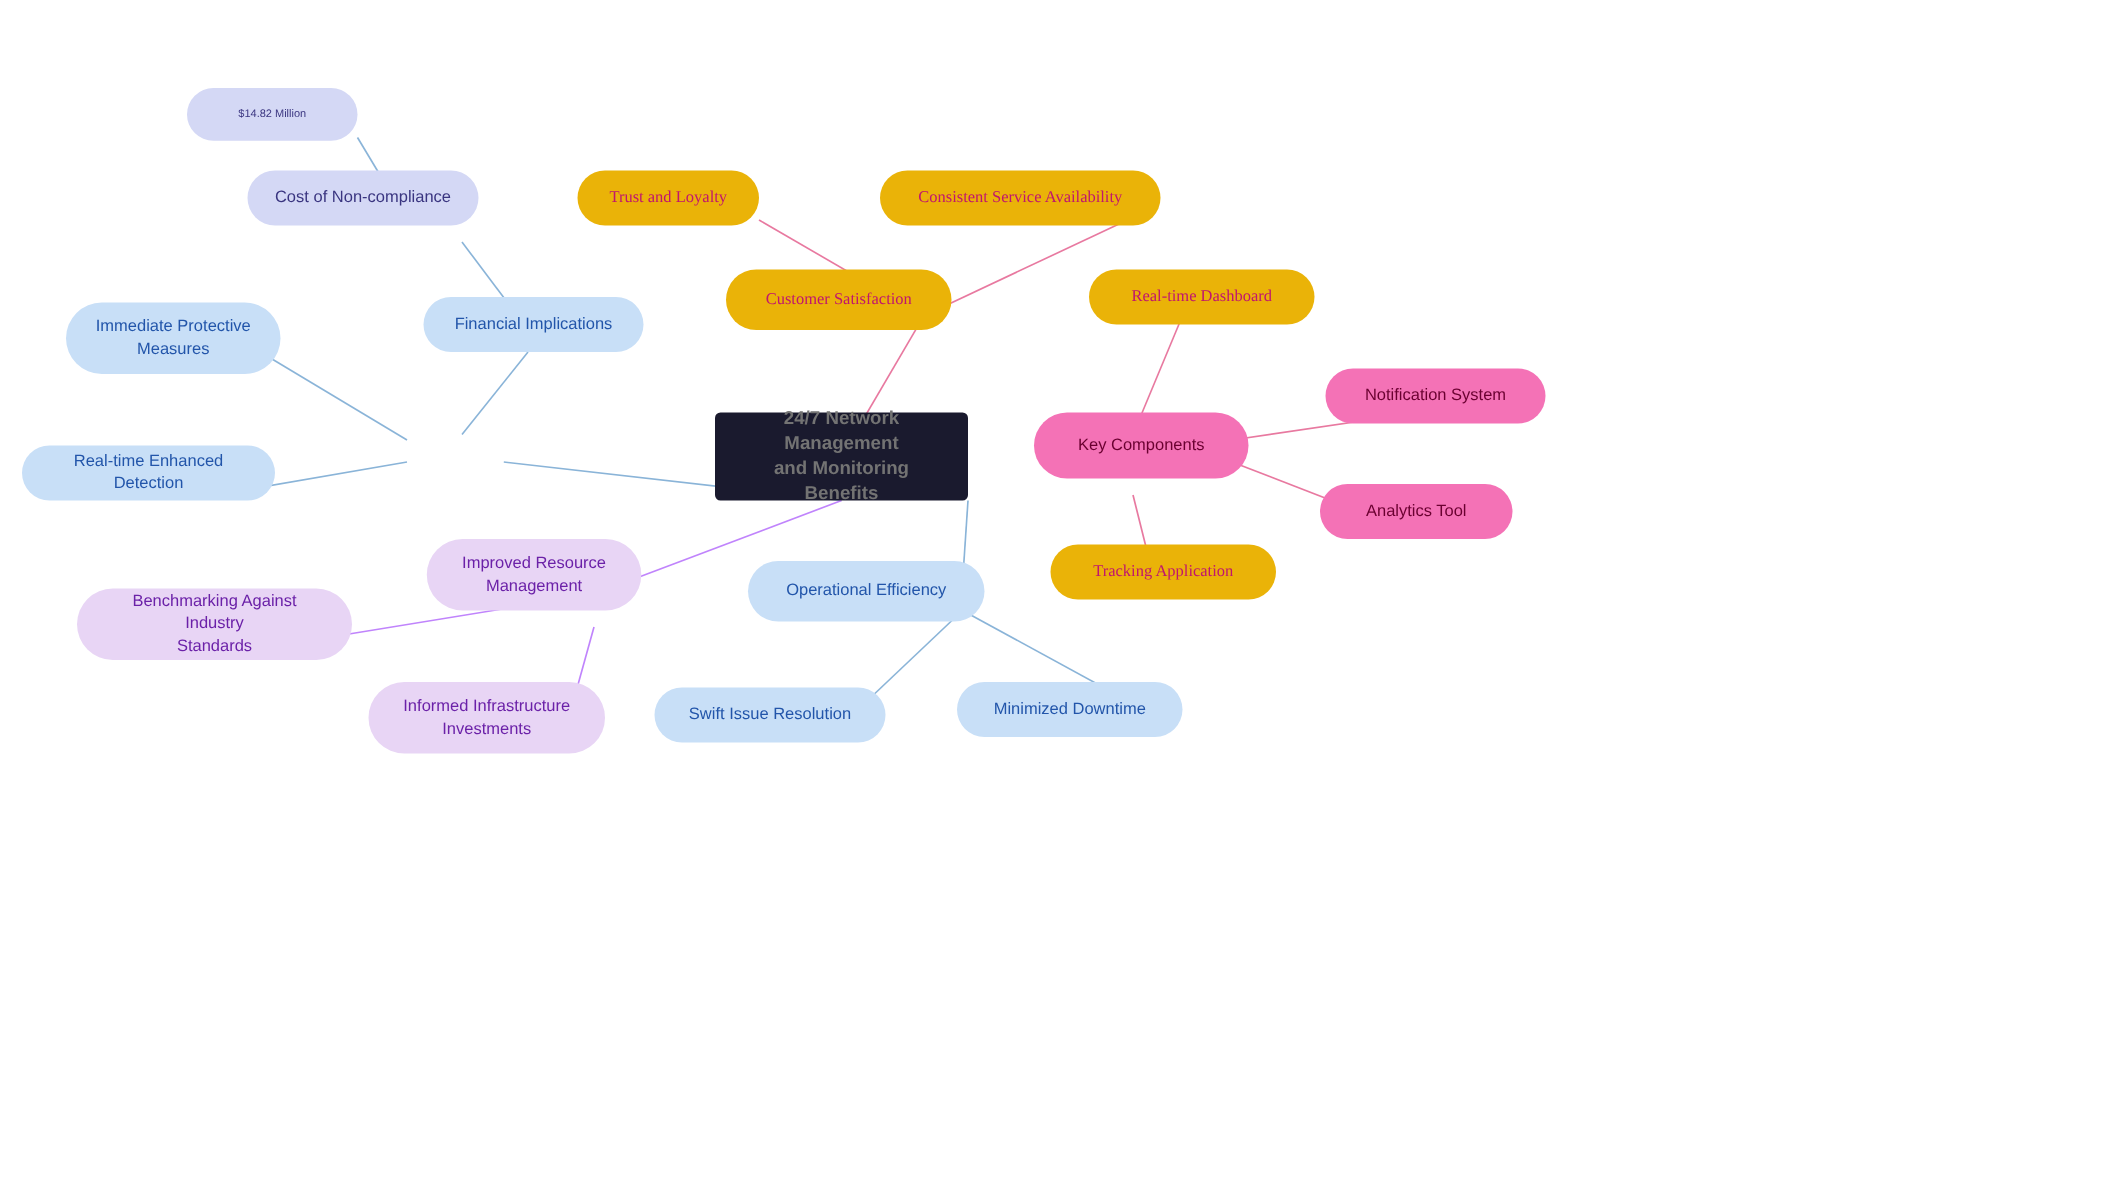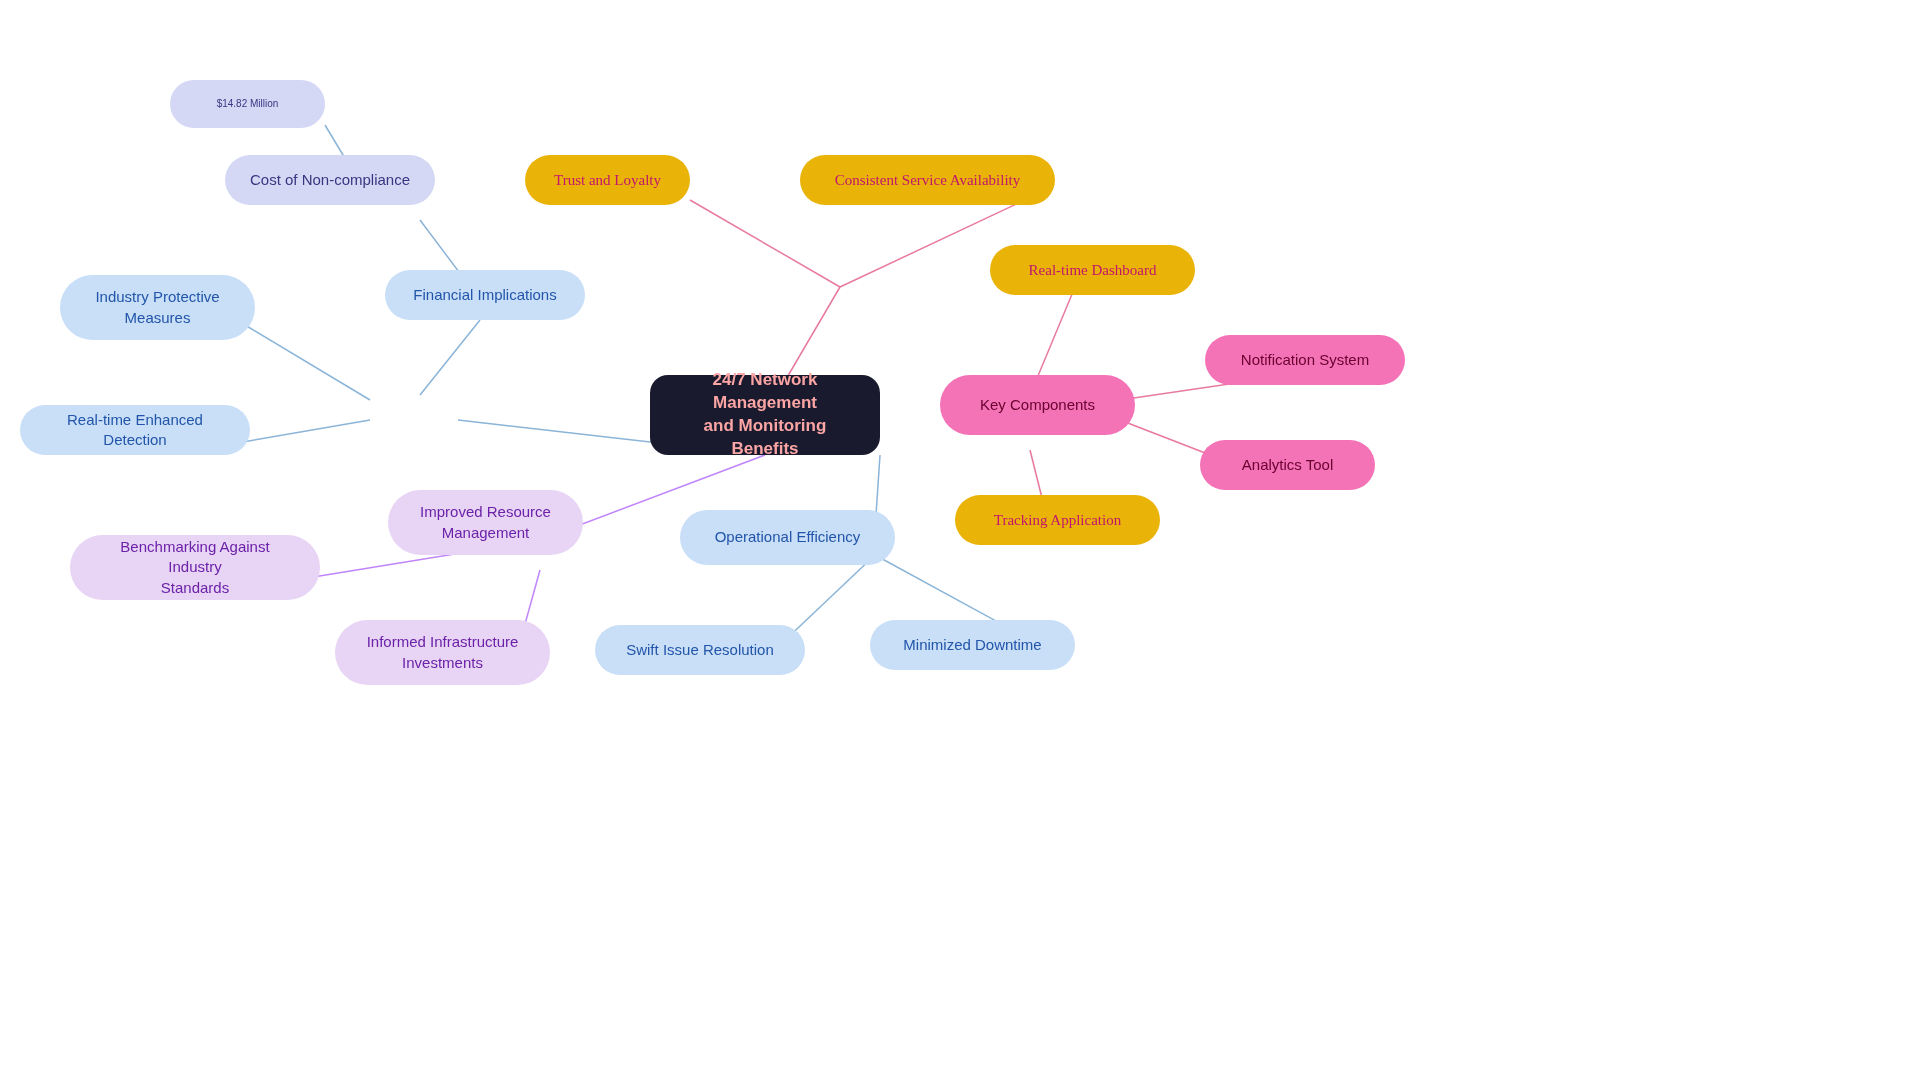--- a/index.html
+++ b/index.html
@@ -33,24 +33,24 @@
       text-align: center;
       font-size: 15px;
       font-weight: 500;
       padding: 12px 22px;
       z-index: 1;
       cursor: default;
       line-height: 1.35;
     }
     .node-center {
       background: #1a1a2e;
-      color: #fca5a5;
+      color: #737373;
       font-size: 17px;
       font-weight: 600;
-      border-radius: 18px;
+      border-radius: 5px;
       padding: 22px 32px;
       width: 220px;
     }
     .node-blue {
       background: #c8dff7;
       color: #2255aa;
       border: none;
     }
     .node-pink {
       background: #eab308;
@@ -111,30 +111,31 @@
 
   <div class="node node-center" style="left:650px; top:375px; width:230px; height:80px; white-space:pre-line;">24/7 Network Management
 and Monitoring Benefits</div>
 
   <div class="node node-lavender" style="left:170px; top:80px; width:155px; height:48px; font-size:10px;">$14.82 Million</div>
 
   <div class="node node-lavender" style="left:225px; top:155px; width:210px; height:50px;">Cost of Non-compliance</div>
 
   <div class="node node-blue" style="left:385px; top:270px; width:200px; height:50px;">Financial Implications</div>
 
-  <div class="node node-blue" style="left:60px; top:275px; width:195px; height:65px; white-space:pre-line;">Industry Protective
+  <div class="node node-blue" style="left:60px; top:275px; width:195px; height:65px; white-space:pre-line;">Immediate Protective
 Measures</div>
 
 
   <div class="node node-blue" style="left:20px; top:405px; width:230px; height:50px;">Real-time Enhanced Detection</div>
 
   <div class="node node-pink" style="left:525px; top:155px; width:165px; height:50px;">Trust and Loyalty</div>
 
   <div class="node node-pink" style="left:800px; top:155px; width:255px; height:50px;">Consistent Service Availability</div>
 
+  <div class="node node-pink" style="left:660px; top:245px; width:205px; height:55px;">Customer Satisfaction</div>
 
   <div class="node node-pink-dark" style="left:940px; top:375px; width:195px; height:60px; color:#6a0030;">Key Components</div>
 
   <div class="node node-pink" style="left:990px; top:245px; width:205px; height:50px;">Real-time Dashboard</div>
 
   <div class="node node-pink-dark" style="left:1205px; top:335px; width:200px; height:50px; color:#6a0030;">Notification System</div>
 
   <div class="node node-pink-dark" style="left:1200px; top:440px; width:175px; height:50px; color:#6a0030;">Analytics Tool</div>
 
   <div class="node node-pink" style="left:955px; top:495px; width:205px; height:50px;">Tracking Application</div>

